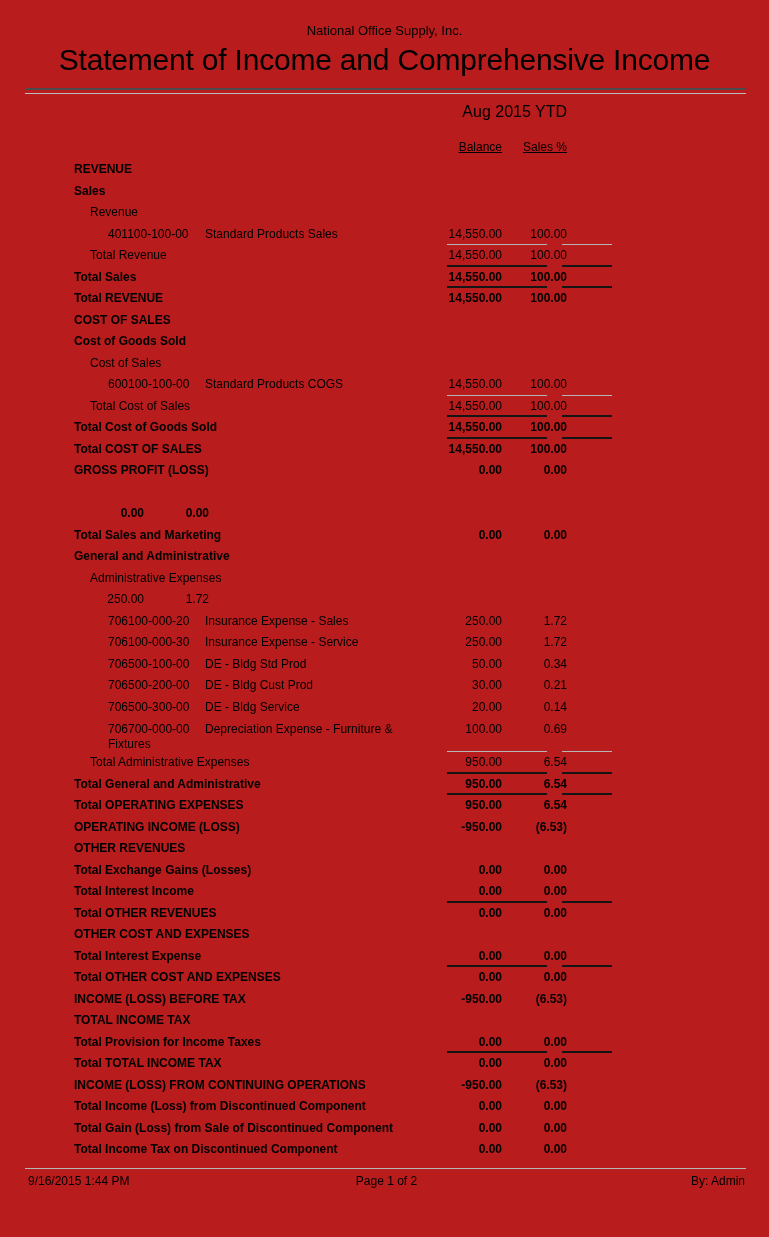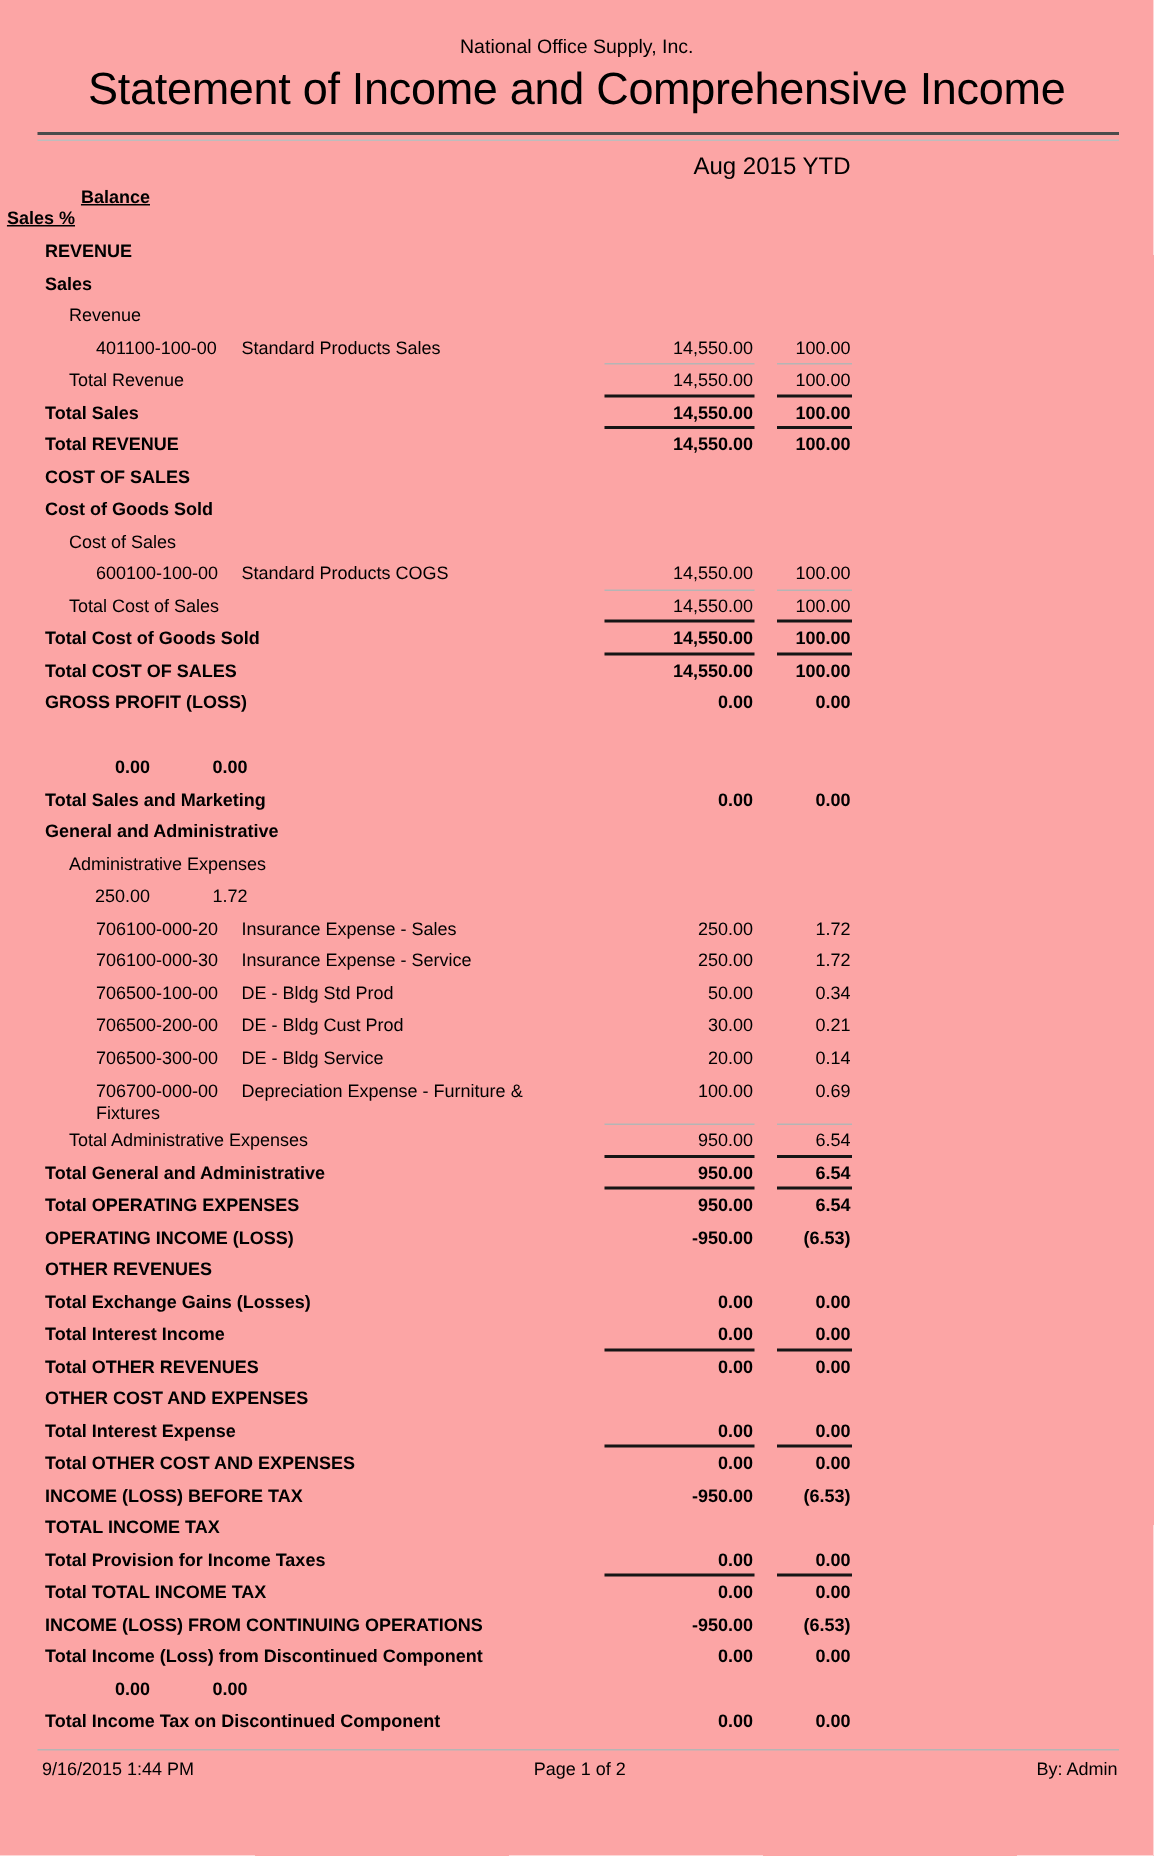--- a/index.html
+++ b/index.html
@@ -1,45 +1,45 @@
 <!DOCTYPE html>
 <html><head>
 <meta charset="utf-8">
 <style>
   html,body{margin:0;padding:0;background:#ffffff;}
   body{
     width:769px;height:1237px;
     font-family:"Liberation Sans", sans-serif;
     color:#000;
   }
-  .page{position:relative;width:769px;height:1237px;background:#fca5a5;overflow:hidden;}
+  .page{position:relative;width:769px;height:1237px;background:#b91c1c;overflow:hidden;}
 
   
   .company{padding-top:23px;text-align:center;font-size:13px;}
   .title{margin-top:5px;text-align:center;font-size:30px;font-weight:400;letter-spacing:-0.2px;}
   .period{margin-top:7px;text-align:center;font-size:12px;}
   .toprule{margin:11px 23px 0 25px;height:3px;border-top:2px solid #4b4b4b;border-bottom:1px solid #bdbdbd;}
 
   
   .flexrow{display:flex;}
   .lbl{flex:1;min-width:0;}
   .num{text-align:right;white-space:nowrap;}
   .bal{width:100px;}
   .gap{width:15px;}
   .sal{width:50px;}
   .rpad{width:202px;}
 
   .ytd-row{margin-top:9px;font-size:16px;font-weight:400;}
   .ytd-cell{width:165px;text-align:right;}
 
-  .colhdr-row{margin-top:3px;font-size:12px;font-weight:700;flex-direction:column;}
+  .colhdr-row{margin-top:19px;font-size:12px;font-weight:400;}
   .colhdr-row .hd{text-decoration:underline;}
 
   
-  .rows{margin-top:5px;font-size:12px;}
+  .rows{margin-top:5px;font-size:12px;padding-left:44px;}
   .row{position:relative;height:21.5px;line-height:21.5px;}
   .row.bold{font-weight:700;}
   .row.tall{height:34px;line-height:15px;padding-top:4px;box-sizing:border-box;}
   .lvl0{padding-left:30px;}
   .lvl1{padding-left:46px;}
   .lvl2{padding-left:64px;}
   .acct{display:inline-block;width:97px;}
   .desc2{line-height:14px;}
 
   .rule{position:absolute;bottom:0;height:0;}
@@ -403,20 +403,21 @@
         <div class="rpad"></div>
       </div>
       <div class="flexrow row bold">
         <div class="lbl lvl0">Total Income (Loss) from Discontinued Component</div>
         <div class="num bal">0.00</div>
         <div class="gap"></div>
         <div class="num sal">0.00</div>
         <div class="rpad"></div>
       </div>
       <div class="flexrow row bold">
+        <div class="lbl lvl0">Total Gain (Loss) from Sale of Discontinued Component</div>
         <div class="num bal">0.00</div>
         <div class="gap"></div>
         <div class="num sal">0.00</div>
         <div class="rpad"></div>
       </div>
       <div class="flexrow row bold">
         <div class="lbl lvl0">Total Income Tax on Discontinued Component</div>
         <div class="num bal">0.00</div>
         <div class="gap"></div>
         <div class="num sal">0.00</div>

